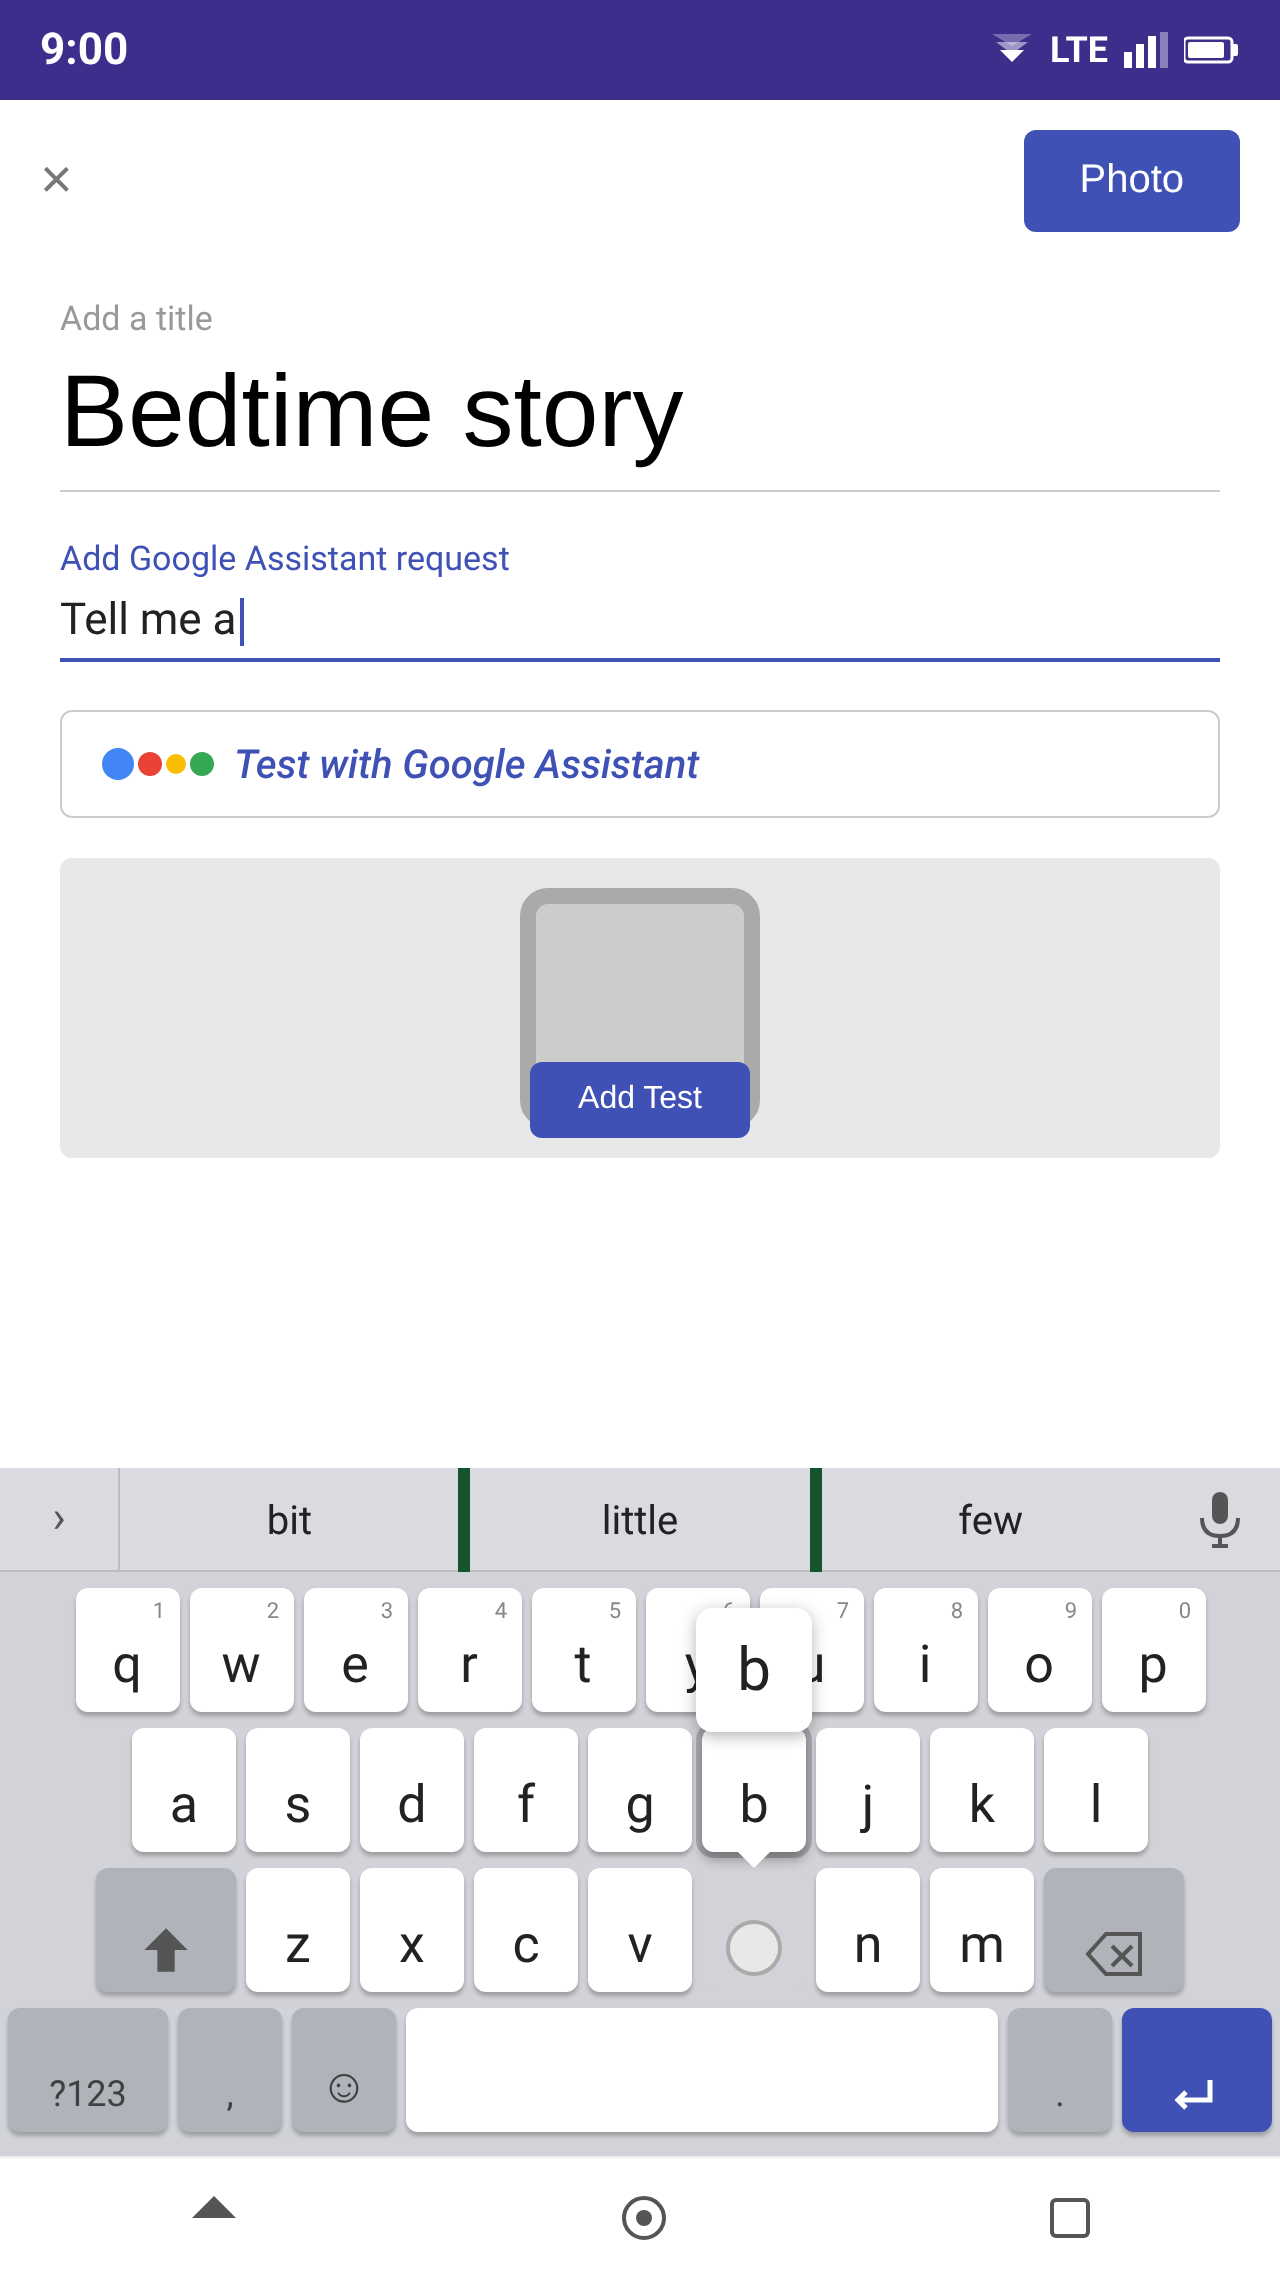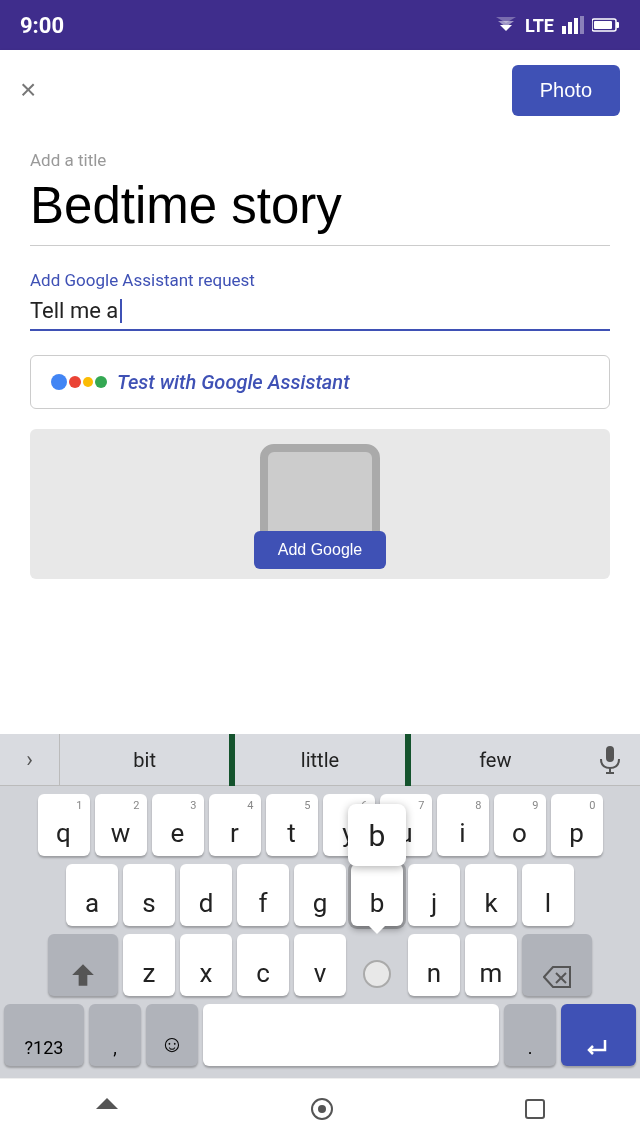--- a/index.html
+++ b/index.html
@@ -258,21 +258,21 @@
     }
     .key-num {
       font-size: 11px;
       color: #888;
       position: absolute;
       top: 5px;
       right: 7px;
     }
     .key-special {
       background: #b0b3ba;
-      color: #000000;
+      color: #404040;
       font-size: 18px;
       min-width: 52px;
     }
     .key-space {
       flex: 1;
       background: #fff;
       border-radius: 6px;
       height: 62px;
       cursor: pointer;
       box-shadow: 0 2px 2px rgba(0,0,0,0.25);
@@ -386,21 +386,21 @@
       <span class="dot-red"></span>
       <span class="dot-yellow"></span>
       <span class="dot-green"></span>
     </div>
     <span class="test-btn-text">Test with Google Assistant</span>
   </div>
 
   
   <div class="image-area">
     <div class="phone-icon"></div>
-    <button class="add-photo-btn">Add Google</button>
+    <button class="add-photo-btn">Add Test</button>
   </div>
 </div>
 
 <div class="keyboard-area">
 
   <div class="suggestions">
     <div class="expand-btn">
       <span>›</span>
     </div>
     <div class="suggestion-items">

